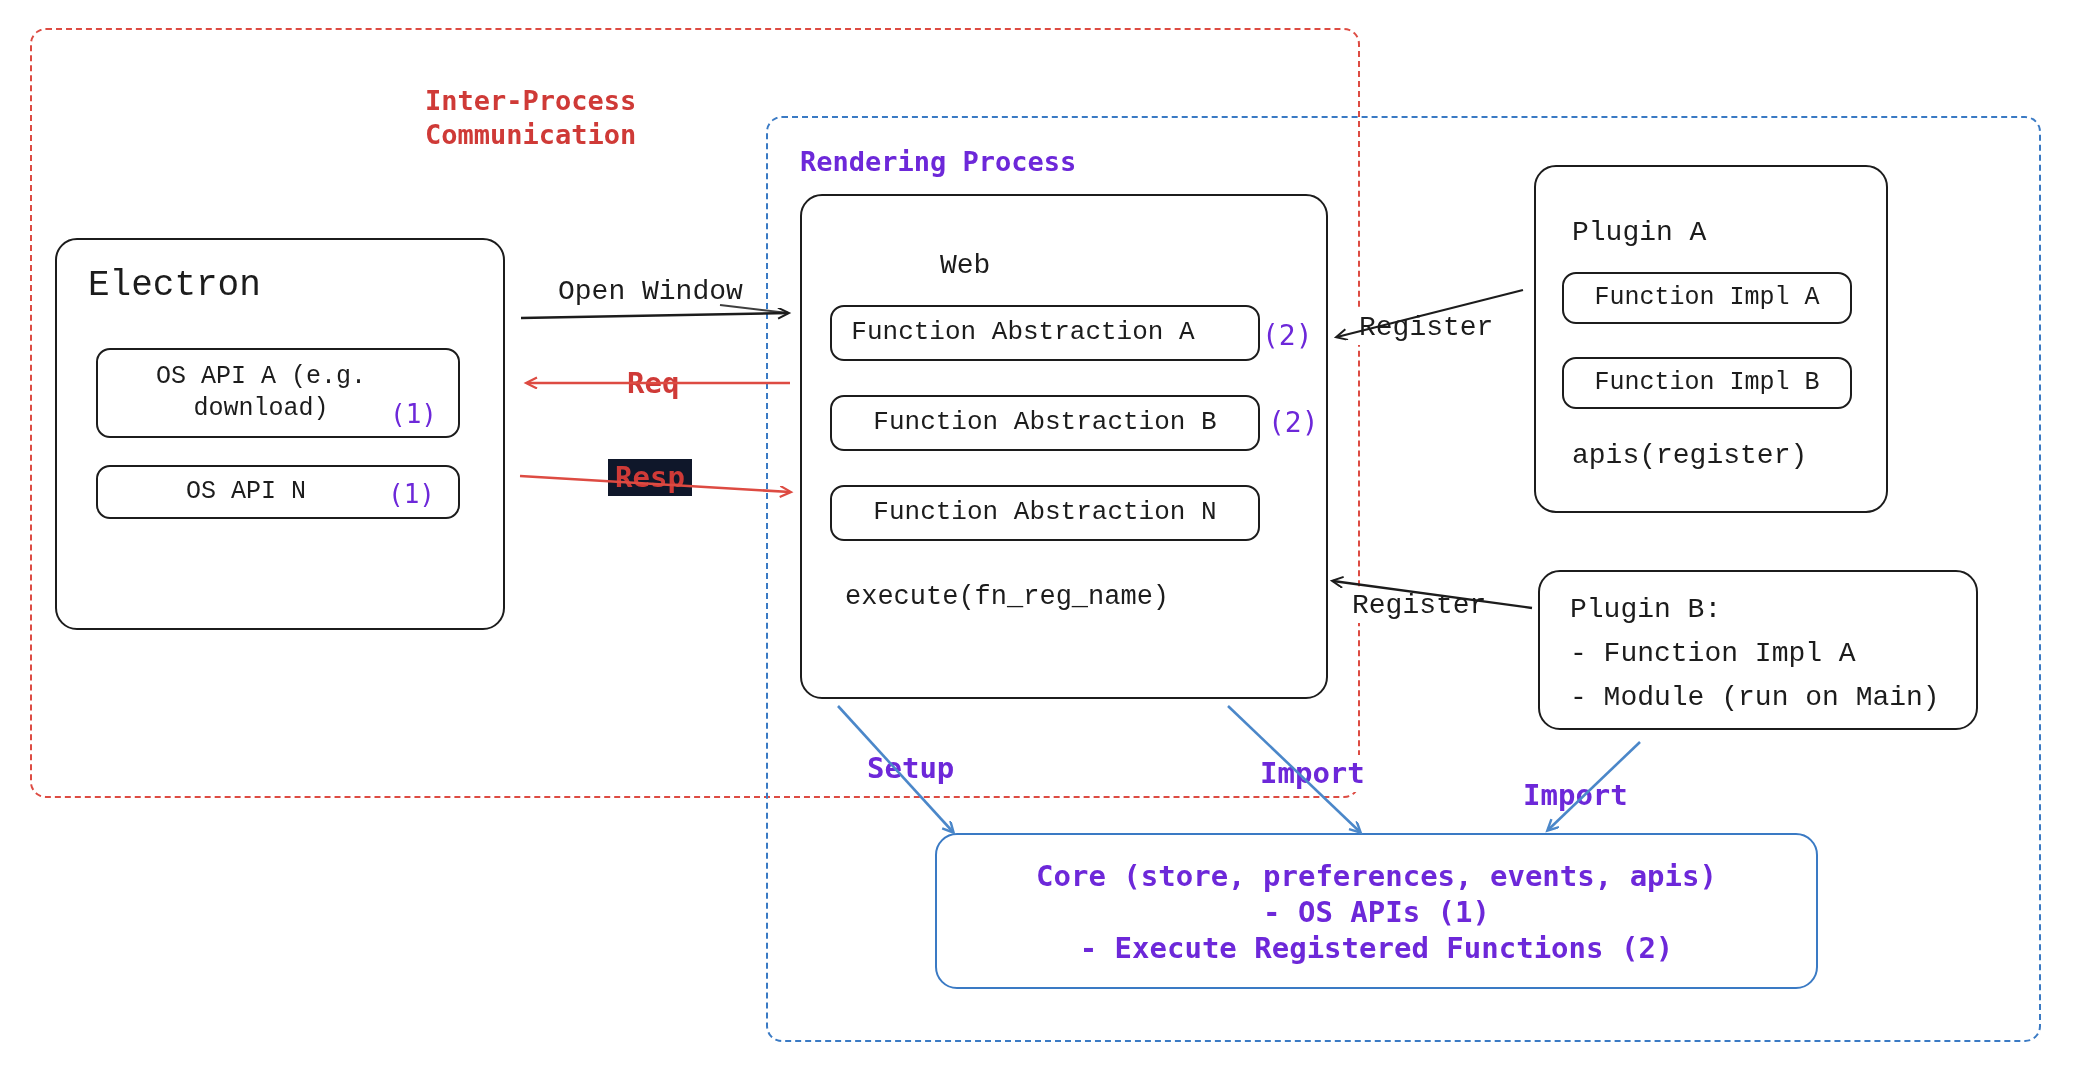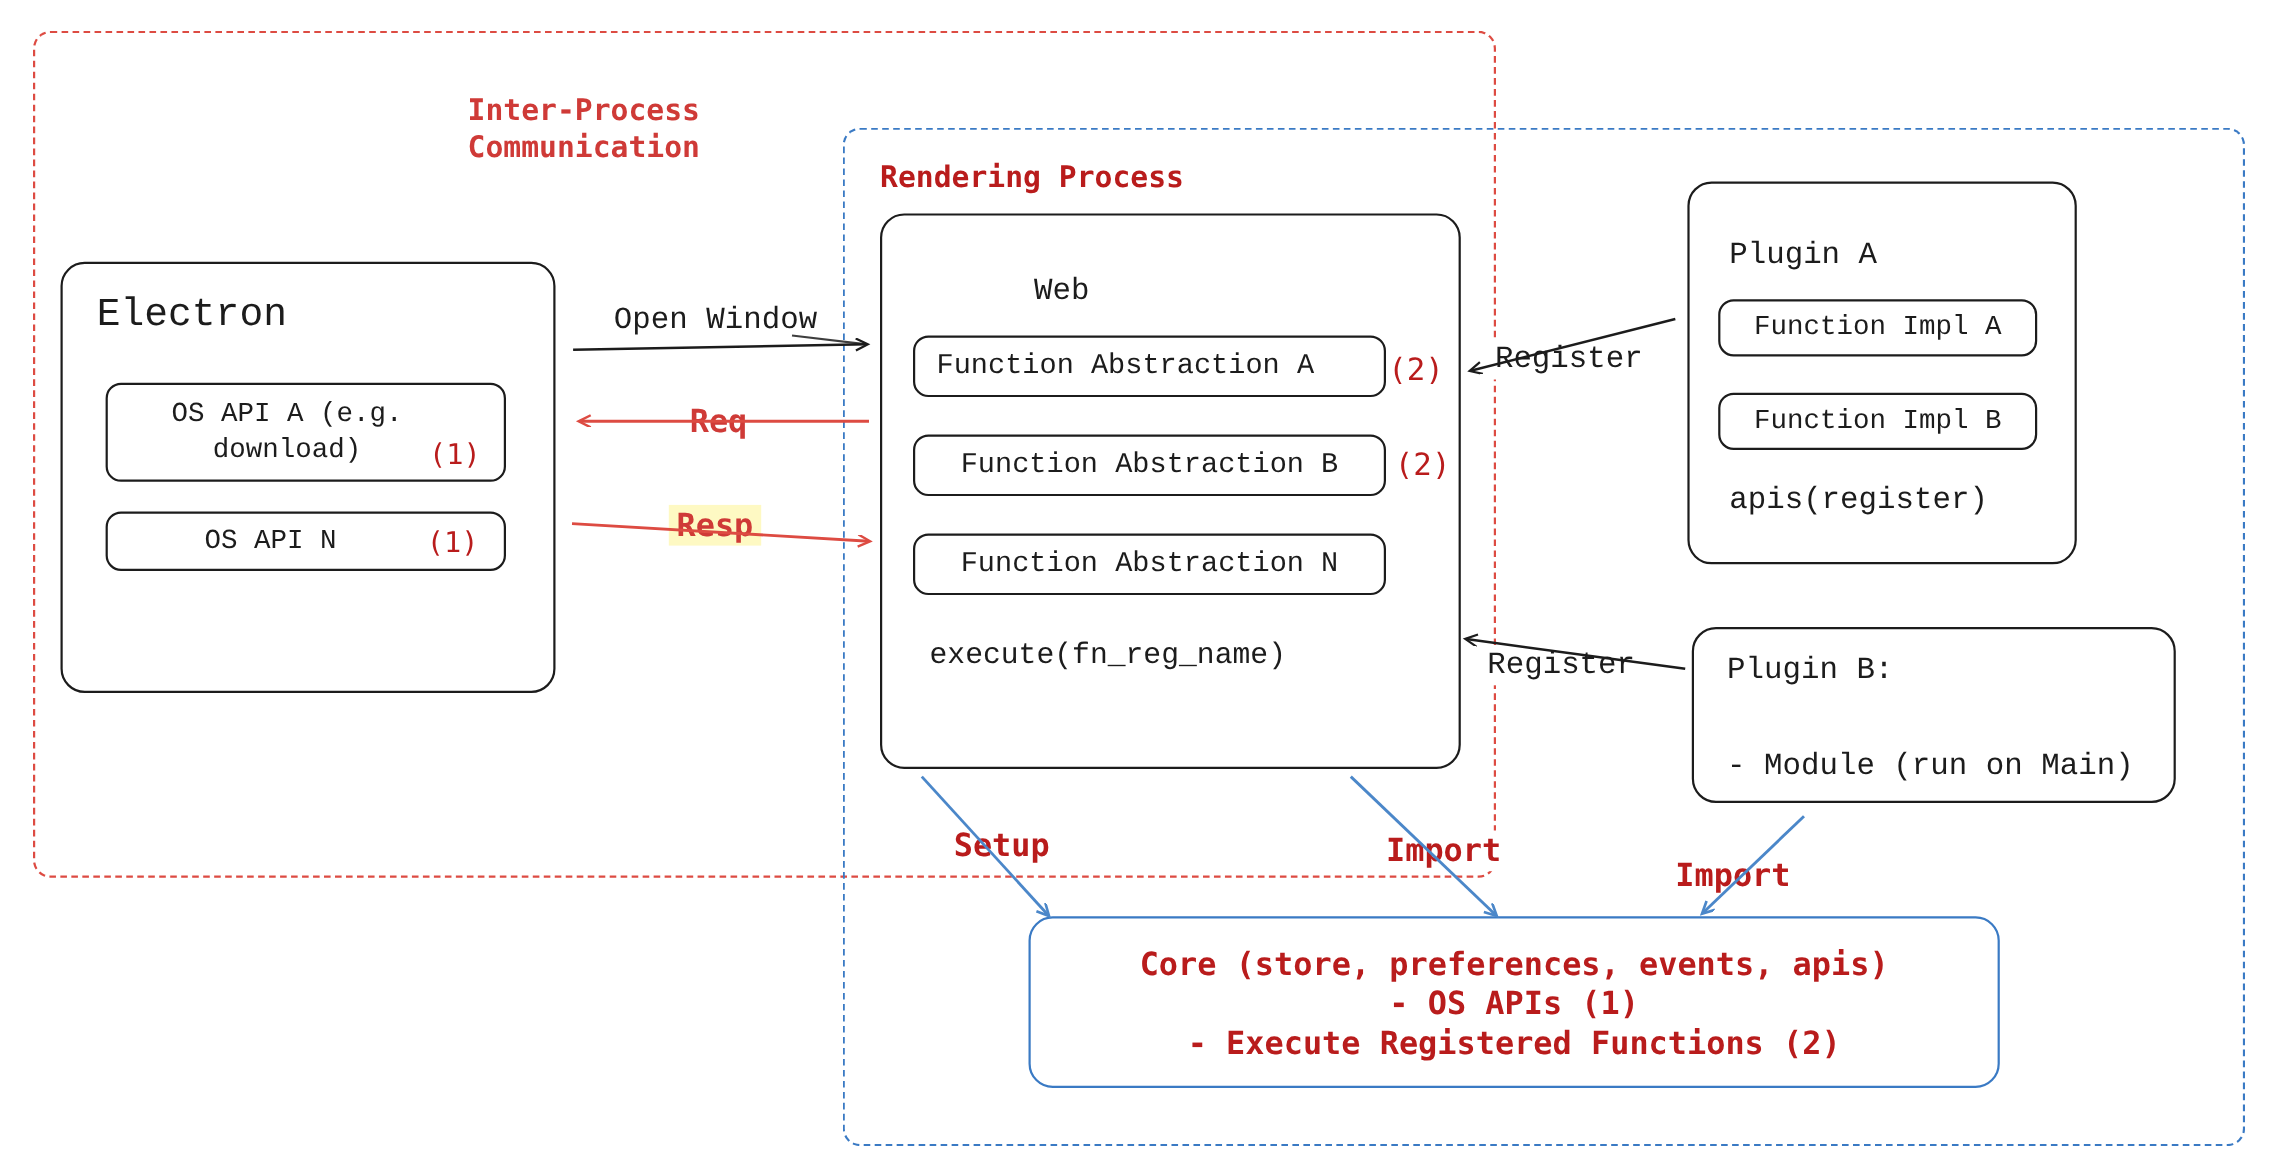--- a/index.html
+++ b/index.html
@@ -6,21 +6,21 @@
   body{width:2074px;height:1066px;position:relative;overflow:hidden;
        font-family:"DejaVu Sans Mono","Liberation Mono",monospace;}
   #stage{position:absolute;left:0;top:0;width:2074px;height:1066px;}
   svg#canvas{position:absolute;left:0;top:0;width:2074px;height:1066px;}
   .rbox{position:absolute;box-sizing:border-box;border:2.2px solid #1c1c1c;
         border-radius:22px;background:#fff;}
   .rbox.inner{border-width:2px;border-radius:14px;}
   .lbl{position:absolute;white-space:pre;line-height:1.26;}
   .mono{font-family:"DejaVu Sans Mono","Liberation Mono",monospace;}
   .blk{color:#1c1c1c;font-family:Liberation Mono, monospace;}
-  .blue{color:#b91c1c;}
+  .blue{color:#6d28d9;}
   .red{color:#cf3a37;}
   .b{font-weight:bold;}
   .ctr{text-align:center;}
   .dash-red{position:absolute;box-sizing:border-box;border:2.4px dashed #dd4b42;
             border-radius:16px;background:transparent;}
   .dash-blue{position:absolute;box-sizing:border-box;border:2.4px dashed #3a7ac4;
              border-radius:16px;background:transparent;}
   .zmid{position:absolute;display:flex;align-items:center;justify-content:center;
         text-align:center;white-space:pre;line-height:1.3;}
 </style>
@@ -72,30 +72,31 @@
   <div class="rbox inner" style="left:1562px;top:272px;width:290px;height:52px;"></div>
   <div class="zmid mono blk" style="left:1562px;top:272px;width:290px;height:52px;font-size:25px;">Function Impl A</div>
 
   <div class="rbox inner" style="left:1562px;top:357px;width:290px;height:52px;"></div>
   <div class="zmid mono blk" style="left:1562px;top:357px;width:290px;height:52px;font-size:25px;">Function Impl B</div>
 
   <div class="lbl mono blk" style="left:1572px;top:438px;font-size:28px;">apis(register)</div>
 
   <div class="rbox" style="left:1538px;top:570px;width:440px;height:160px;"></div>
   <div class="lbl mono blk" style="left:1570px;top:592px;font-size:28px;">Plugin B:</div>
+  <div class="lbl mono blk" style="left:1570px;top:636px;font-size:28px;">- Function Impl A</div>
   <div class="lbl mono blk" style="left:1570px;top:680px;font-size:28px;">- Module (run on Main)</div>
 
   <div class="rbox" style="left:935px;top:833px;width:883px;height:156px;border-color:#3a7ac4;"></div>
   <div class="lbl mono b blue ctr" style="left:935px;top:858px;width:883px;font-size:29px;">Core (store, preferences, events, apis)</div>
   <div class="lbl mono b blue ctr" style="left:935px;top:894px;width:883px;font-size:29px;">- OS APIs (1)</div>
   <div class="lbl mono b blue ctr" style="left:935px;top:930px;width:883px;font-size:29px;">- Execute Registered Functions (2)</div>
 
   <div class="lbl mono blk" style="left:558px;top:274px;font-size:28px;">Open Window</div>
   <div class="lbl mono b red" style="left:620px;top:365px;font-size:29px;background:#fff;padding:0 7px;">Req</div>
-  <div class="lbl mono b red" style="left:608px;top:459px;font-size:29px;background:#fef9c3;padding:0 7px;">Resp</div>
+  <div class="lbl mono b red" style="left:608px;top:459px;font-size:29px;background:#0f172a;padding:0 7px;">Resp</div>
 
   <div class="lbl mono blk" style="left:1355px;top:310px;font-size:28px;background:#fff;padding:0 4px;">Register</div>
   <div class="lbl mono blk" style="left:1348px;top:588px;font-size:28px;background:#fff;padding:0 4px;">Register</div>
 
   <div class="lbl mono b blue" style="left:862px;top:750px;font-size:29px;background:#fff;padding:0 5px;">Setup</div>
   <div class="lbl mono b blue" style="left:1255px;top:755px;font-size:29px;background:#fff;padding:0 5px;">Import</div>
   <div class="lbl mono b blue" style="left:1518px;top:777px;font-size:29px;background:#fff;padding:0 5px;">Import</div>
 
   <svg id="canvas" viewBox="0 0 2074 1066" xmlns="http://www.w3.org/2000/svg">
     <defs>

